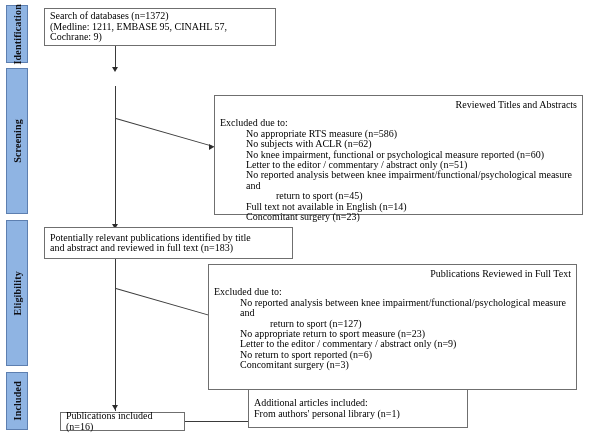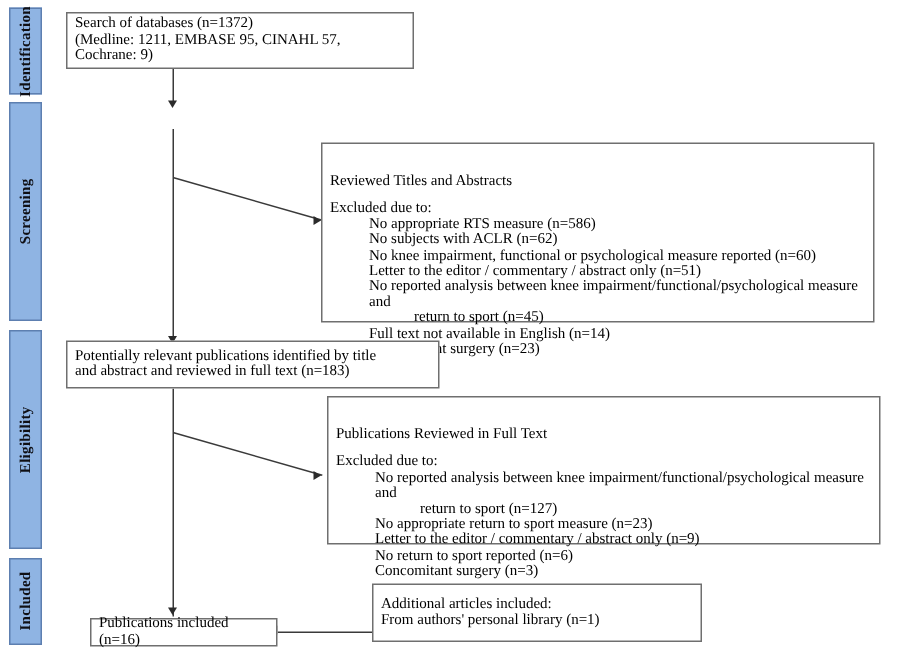--- a/index.html
+++ b/index.html
@@ -76,21 +76,21 @@
     border-bottom: 3.5px solid transparent;
     border-left: 5px solid #2b2b2b;
   }
   .arrow-left {
     position: absolute;
     width: 0; height: 0;
     border-top: 3.5px solid transparent;
     border-bottom: 3.5px solid transparent;
     border-right: 5px solid #2b2b2b;
   }
-  .hdr { margin: 17px 0 8px 0; }
+  .hdr { margin: 1px 0 8px 0; text-align: right; }
   .sub { margin: 0; }
   .excl-list {
     margin: 0;
     padding: 0 0 0 26px;
     list-style: none;
   }
   .excl-list li { white-space: normal; }
   .indent2 { padding-left: 30px; display: block; }
   .tline { display: block; }
 </style>
@@ -152,21 +152,21 @@
       <li>Full text not available in English (n=14)</li>
       <li>Concomitant surgery (n=23)</li>
     </ul>
   </div>
 
   <div class="box center" style="left:44px; top:227px; width:249px; height:32px;">
     <div class="tline">Potentially relevant publications identified by title</div>
     <div class="tline">and abstract and reviewed in full text (n=183)</div>
   </div>
 
-  <div class="box" style="left:218px; top:264px; width:369px; height:99px;">
+  <div class="box" style="left:208px; top:264px; width:369px; height:126px;">
     <p class="hdr">Publications Reviewed in Full Text</p>
     <p class="sub">Excluded due to:</p>
     <ul class="excl-list">
       <li>No reported analysis between knee impairment/functional/psychological measure and</li>
       <li class="indent2">return to sport (n=127)</li>
       <li>No appropriate return to sport measure (n=23)</li>
       <li>Letter to the editor / commentary / abstract only (n=9)</li>
       <li>No return to sport reported (n=6)</li>
       <li>Concomitant surgery (n=3)</li>
     </ul>

